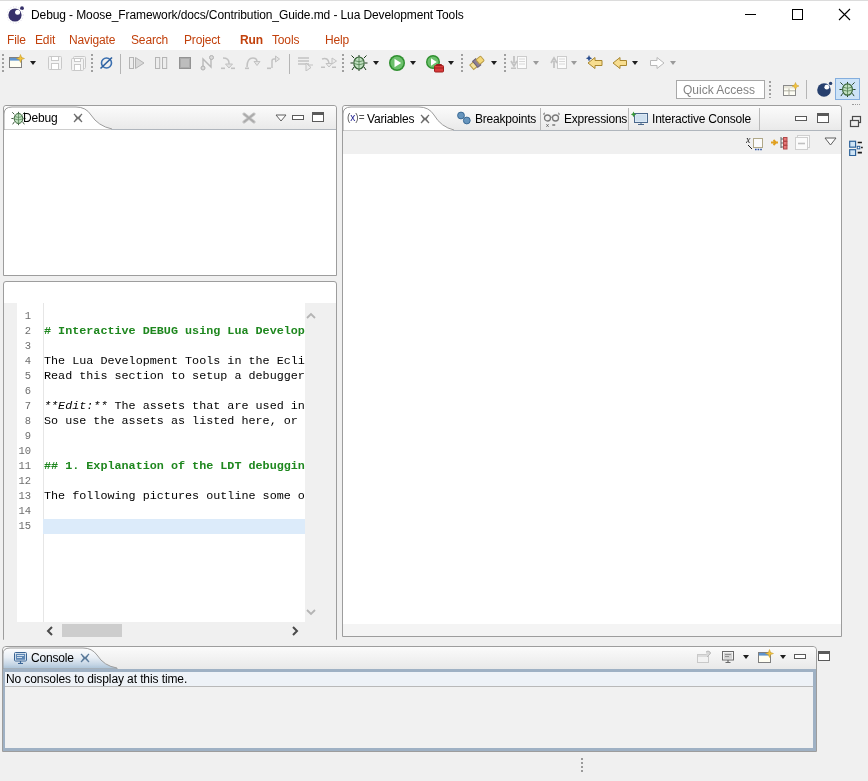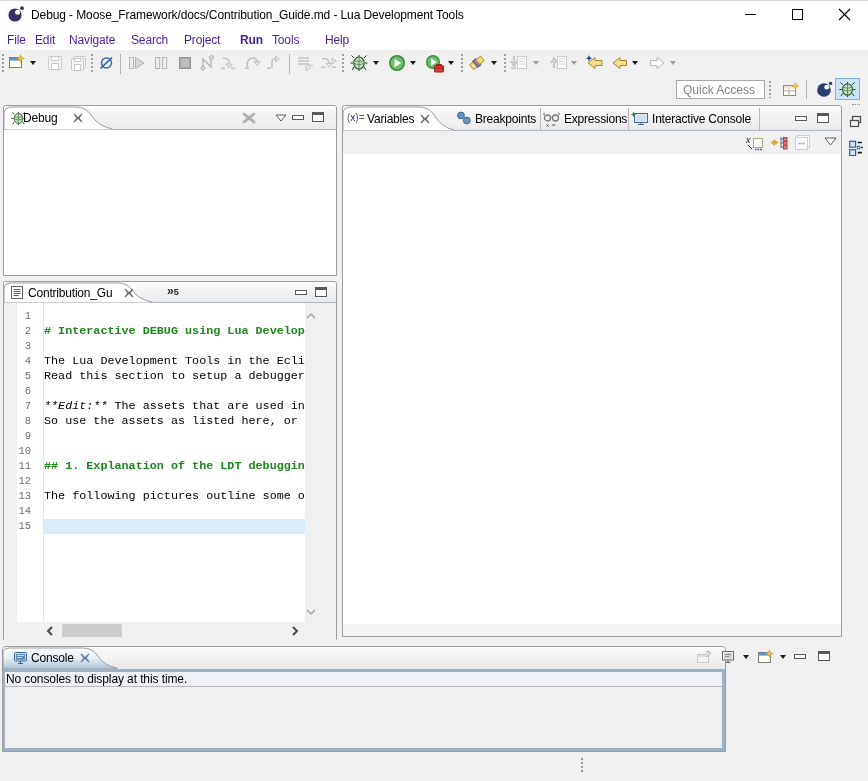--- a/index.html
+++ b/index.html
@@ -2,21 +2,21 @@
 <html><head>
 <meta charset="utf-8">
 <style>
 * { margin:0; padding:0; box-sizing:border-box; }
 html,body { width:868px; height:781px; }
 body { font-family:"Liberation Sans",sans-serif; background:#f0f0f0; position:relative; overflow:hidden; }
 .abs { position:absolute; }
 .titlebar { left:0; top:0; width:868px; height:30px; background:#ffffff; border-top:1px solid #dcdcdc; }
 .title-text { left:31px; top:8px; font-size:12px; color:#000; white-space:nowrap; letter-spacing:-0.1px; }
 .menubar { left:0; top:30px; width:868px; height:20px; background:#ffffff; }
-.menubar span { font-size:12px; color:#4c1d95; top:3px; letter-spacing:-0.15px; }
+.menubar span { font-size:12px; color:#c2410c; top:3px; letter-spacing:-0.15px; }
 .toolrow { left:0; top:50px; width:868px; height:28px; background:#f0f0f0; }
 .panel { background:#ffffff; border:1px solid #9d9d9d; border-radius:3px 3px 0 0; }
 .tabrow { position:absolute; left:0; top:0; right:0; height:24px; background:linear-gradient(#fbfbfb,#e9e9e9); border-radius:3px 3px 0 0; }
 .key { position:absolute; height:1px; background:#b0b6bd; }
 .tabtext { font-size:12px; color:#000; white-space:nowrap; letter-spacing:-0.2px; }
 .sep-v { position:absolute; width:1px; background:#b5b5b5; }
 .grip { position:absolute; width:2px; background-image:linear-gradient(#9f9f9f 50%, transparent 50%); background-size:2px 4px; }
 .mini { width:12px; height:10px; border:1px solid #5a5a5a; background:#fff; }
 .mini-min { height:5px; margin-top:3px; }
 svg { display:block; }
@@ -233,37 +233,20 @@
  <svg class="abs" style="left:271px;top:8px;" width="12" height="8" viewBox="0 0 12 8">
         <path d="M1,1 L11,1 L6,7 Z" fill="#fcfcfc" stroke="#5f5f5f"></path>
       </svg>
  <div class="abs mini mini-min" style="left:288px;top:6px;"></div>
  <div class="abs mini" style="left:308px;top:6px;border-top-width:3px;"></div>
  <div class="key" style="left:107px;right:0;top:23px;"></div>
 </div>
 </div>
 
 <div class="abs panel" id="editorpanel" style="left:3px;top:281px;width:334px;height:359px;">
-<div class="tabrow" style="height:21px;">
- <svg class="abs" style="left:0;top:0;" width="150" height="21" viewBox="0 0 150 21">
-        <path d="M0,21 L0,7 Q0,1 7,1 L114,1 Q123,1 128,8 Q135,18 148,20 L148,21 Z" fill="#ffffff" stroke="#9d9d9d" stroke-width="1"></path>
-      </svg>
- <svg class="abs" style="left:6px;top:3px;" width="14" height="15" viewBox="0 0 14 15">
-        <rect x="1.5" y="1.5" width="11" height="12" fill="#ffffff" stroke="#6a6a6a" stroke-width="1"></rect>
-        <path d="M3.5,4.5 h7 M3.5,6.5 h7 M3.5,8.5 h7 M3.5,10.5 h5" stroke="#4a4a4a" stroke-width="0.9" fill="none"></path>
-      </svg>
- <div class="abs tabtext" style="left:24px;top:4px;">Contribution_Gu</div>
- <svg class="abs" style="left:119px;top:5px;" width="12" height="12" viewBox="0 0 12 12">
-        <path d="M2,2 L5,6 L2,10 M10,2 L7,6 L10,10 M2,2 L10,10 M10,2 L2,10" fill="none" stroke="#6e6e6e" stroke-width="1.2"></path>
-      </svg>
- <div class="abs" style="left:163px;top:2px;font-size:12px;font-weight:bold;color:#2a2a2a;">»<span style="font-size:9px;">5</span></div>
- <div class="abs mini mini-min" style="left:291px;top:5px;"></div>
- <div class="abs mini" style="left:311px;top:5px;border-top-width:3px;"></div>
- <div class="key" style="left:146px;right:0;top:20px;"></div>
-</div>
 <div class="abs" style="left:0;top:21px;right:0;height:319px;background:#ffffff;overflow:hidden;">
  <div class="abs" style="left:0;top:0;width:13px;height:100%;background:#f0f0f0;"></div>
  <div class="abs" style="left:39px;top:0;width:1px;height:100%;background:#e6e6e6;"></div>
  <div class="abs" style="left:301px;top:0;width:31px;height:100%;background:#f0f0f0;"></div>
  <svg class="abs" style="left:302px;top:9px;" width="10" height="8" viewBox="0 0 10 8">
         <path d="M1,6 L5,2 L9,6" fill="none" stroke="#b4b4b4" stroke-width="1.8"></path>
       </svg>
  <svg class="abs" style="left:302px;top:305px;" width="10" height="8" viewBox="0 0 10 8">
         <path d="M1,2 L5,6 L9,2" fill="none" stroke="#b4b4b4" stroke-width="1.8"></path>
       </svg>
@@ -380,21 +363,21 @@
       <rect x="1.5" y="5.5" width="8" height="6" fill="#f0f0f0" stroke="#4a4a4a" stroke-width="1.2"></rect>
     </svg>
 <svg class="abs" style="left:5px;top:36px;" width="16" height="16" viewBox="0 0 18 19">
       <rect x="1.5" y="1.5" width="7" height="7" fill="#cfe4f5" stroke="#2a6099" stroke-width="1.4"></rect>
       <rect x="1.5" y="11.5" width="7" height="7" fill="#cfe4f5" stroke="#2a6099" stroke-width="1.4"></rect>
       <rect x="10.5" y="7.5" width="3" height="3" fill="#fff" stroke="#2a6099" stroke-width="1.2"></rect>
       <path d="M11,3 h5 M15,9 h2 M11,15 h5" stroke="#1a1a1a" stroke-width="1.8"></path>
     </svg>
 </div>
 
-<div class="abs panel" id="consolepanel" style="left:2px;top:646px;width:724px;height:106px;border-radius:4px 4px 0 0;border-color:#9d9d9d;">
+<div class="abs panel" id="consolepanel" style="left:2px;top:646px;width:815px;height:106px;border-radius:4px 4px 0 0;border-color:#9d9d9d;">
 <div class="tabrow" style="height:22px;border-radius:4px 4px 0 0;">
  <svg class="abs" style="left:0;top:0;" width="116" height="22" viewBox="0 0 116 22">
         <path d="M0,22 L0,7 Q0,1 7,1 L80,1 Q89,1 94,8 Q101,19 114,21 L114,22 Z" fill="url(#contab)" stroke="#9d9d9d" stroke-width="1"></path>
         <defs>
           <linearGradient id="contab" x1="0" y1="0" x2="0" y2="1">
             <stop offset="0" stop-color="#fefefe"></stop>
             <stop offset="0.45" stop-color="#e8eef5"></stop>
             <stop offset="0.78" stop-color="#c6d6e5"></stop>
             <stop offset="1" stop-color="#a9c1d7"></stop>
           </linearGradient>

